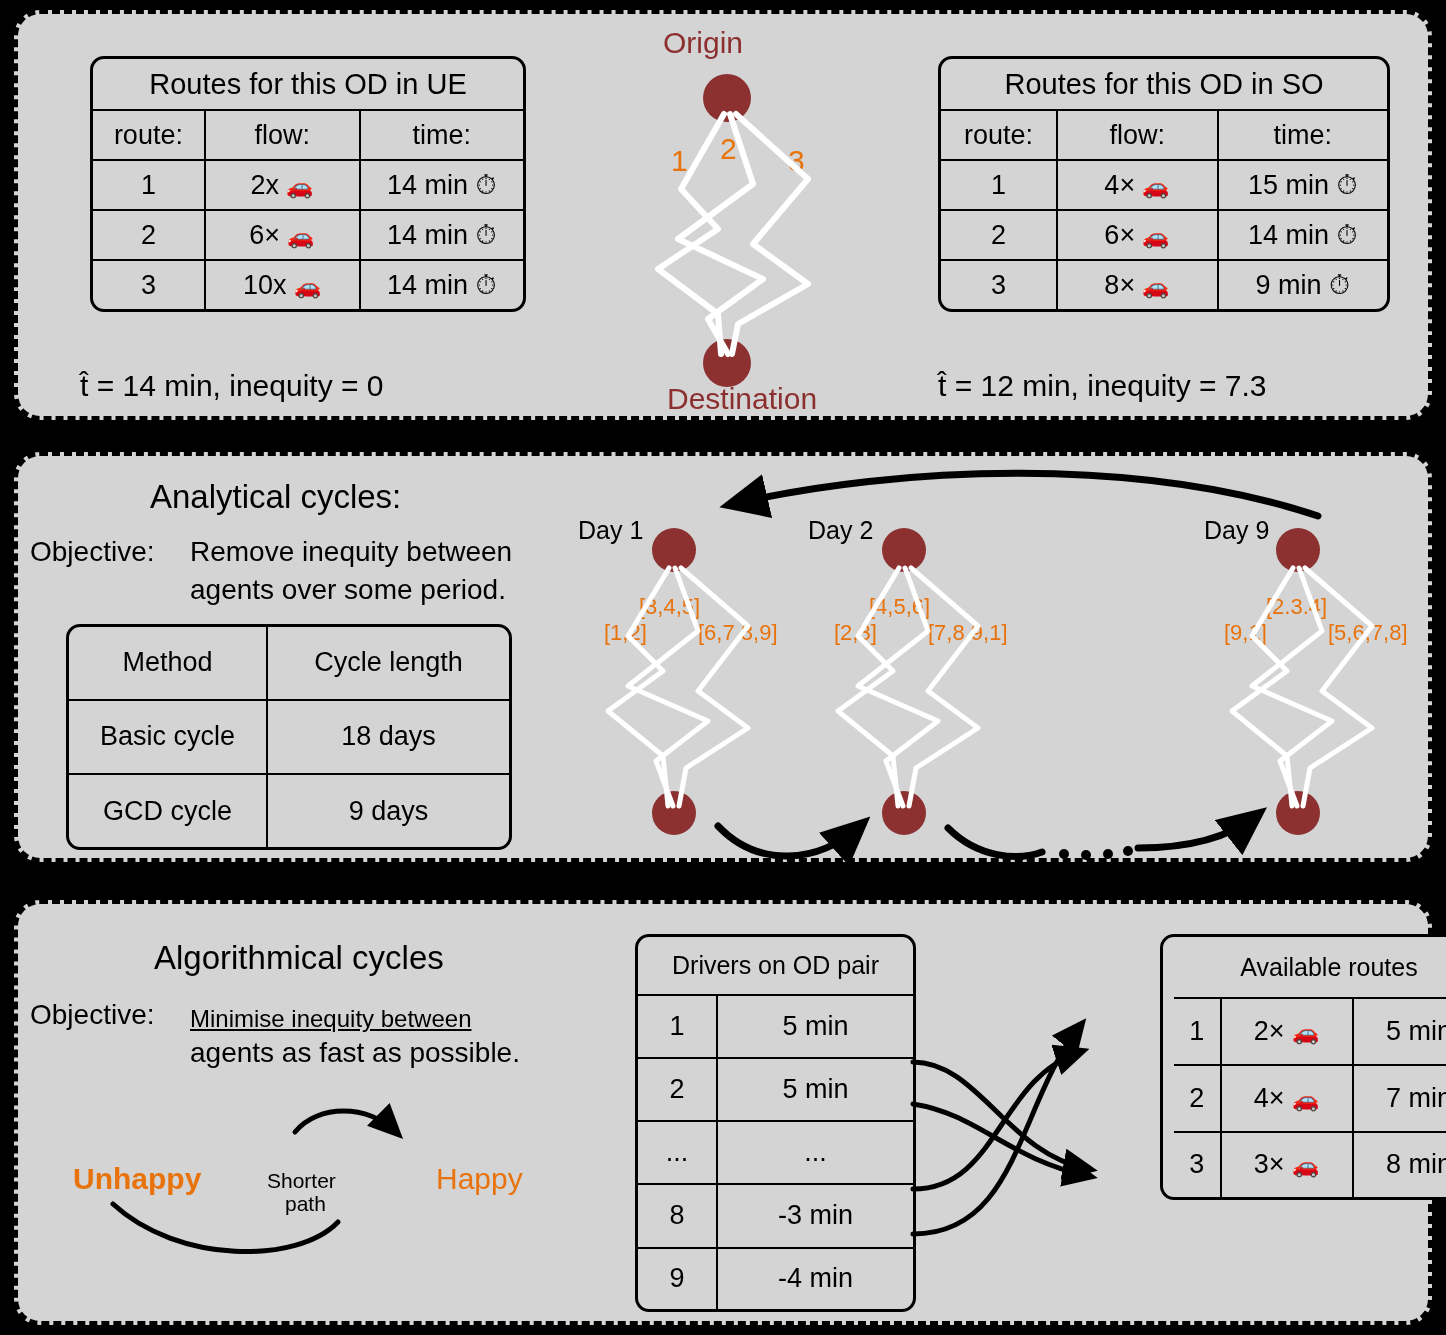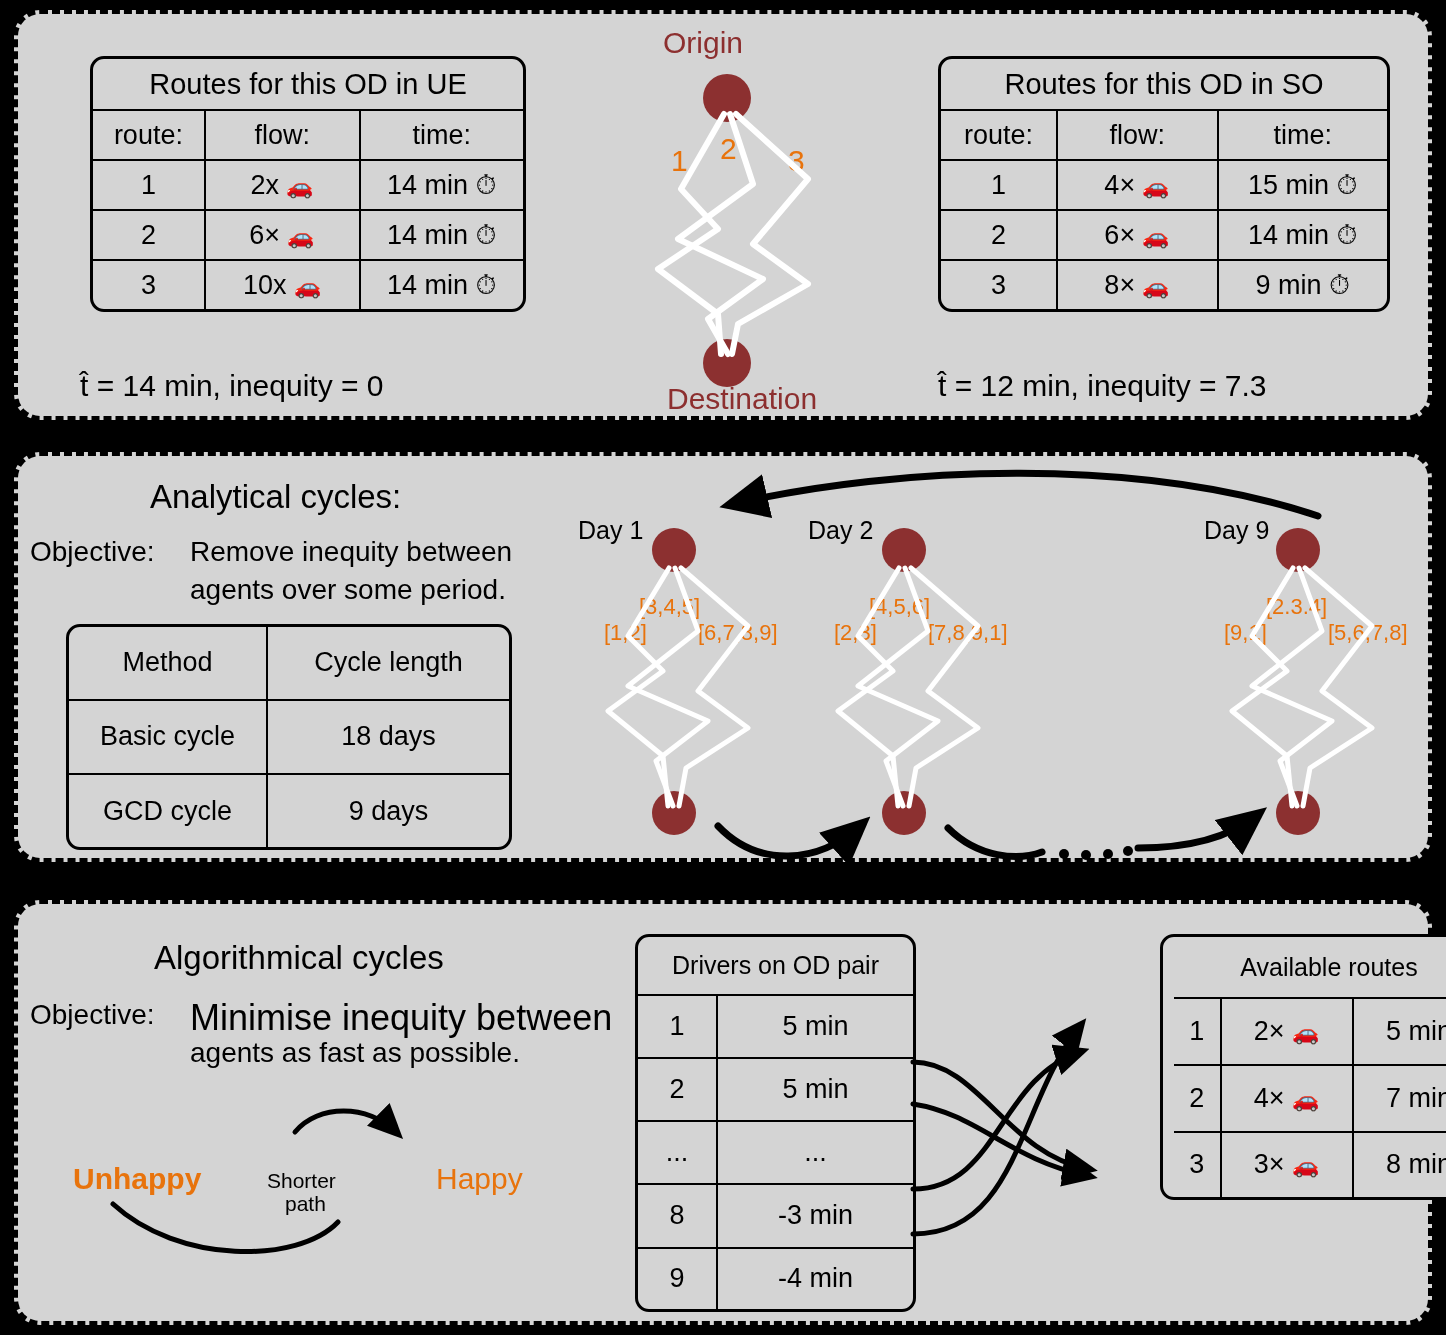--- a/index.html
+++ b/index.html
@@ -239,21 +239,21 @@
       <circle cx="1090" cy="398" r="5"></circle>
       <circle cx="1110" cy="395" r="5"></circle>
     </g>
   </svg>
 </div>
 
 <div class="panel" id="panel-algorithmic">
 
   <div class="label" style="left:120px; top:35px; font-size:33px;margin-left:16px;">Algorithmical cycles</div>
   <div class="label" style="left:12px; top:95px; font-size:28px;">Objective:</div>
-  <div class="label" style="left:172px; top:93px; font-size:36px;">Minimise inequity between</div>
+  <div class="label" style="left:172px; top:101px; font-size:24px;text-decoration:underline;">Minimise inequity between</div>
   <div class="label" style="left:172px; top:133px; font-size:28px;">agents as fast as possible.</div>
 
   <div class="label orange" style="left:55px; top:258px; font-size:30px; font-weight:bold;">Unhappy</div>
   <div class="label orange" style="left:418px; top:258px; font-size:30px; font-weight:normal;">Happy</div>
   <div class="label" style="left:249px; top:265px; font-size:21px;">Shorter</div>
   <div class="label" style="left:267px; top:288px; font-size:21px;">path</div>
 
   <div class="card" style="left:617px; top:30px; width:275px; height:372px;">
     <table class="grid">
       <tbody>

